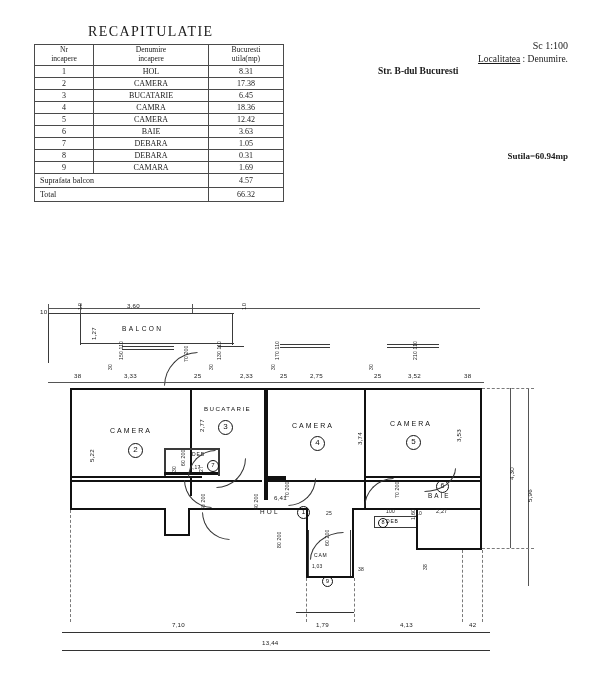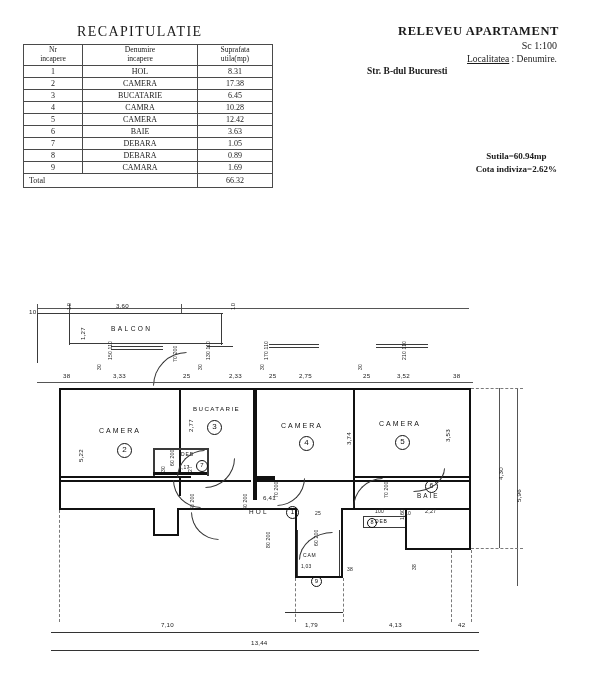--- a/index.html
+++ b/index.html
@@ -1,20 +1,20 @@
 <!DOCTYPE html>
 <html><head>
 <meta charset="utf-8">
 <style>
   html,body{margin:0;padding:0;background:#fff;}
   body{
     width:608px;height:699px;position:relative;overflow:hidden;
     font-family:"Liberation Serif", serif;color:#1a1a1a;
   }
-  .sheet{position:absolute;left:1px;top:0;width:568px;height:699px;}
+  .sheet{position:absolute;left:12px;top:0;width:568px;height:699px;}
 
   
   .abs{position:absolute;}
   .dim{position:absolute;font-family:"Liberation Sans",sans-serif;font-size:6.2px;color:#222;white-space:nowrap;letter-spacing:.2px;}
   .dimv{position:absolute;font-family:"Liberation Sans",sans-serif;font-size:6.2px;color:#222;white-space:nowrap;
         transform-origin:left top;transform:rotate(-90deg);letter-spacing:.2px;}
   .rlabel{position:absolute;font-family:"Liberation Sans",sans-serif;font-size:7px;letter-spacing:2px;color:#111;white-space:nowrap;}
   .rnum{position:absolute;width:13px;height:13px;border:1px solid #111;border-radius:50%;
         font-family:"Liberation Sans",sans-serif;font-size:8px;line-height:12px;text-align:center;color:#111;}
   .wall{position:absolute;background:#111;}
@@ -48,41 +48,40 @@
 
   
   .arc{position:absolute;border:1px solid #333;border-radius:50%;}
 </style>
 </head>
 <body>
 
 <div class="sheet">
 
   <div id="title-recap">RECAPITULATIE</div>
-  <div id="title-releveu">RELEVEU APARTAMENT</div>
   <div id="scale">Sc 1:100</div>
   <div id="loc">
     <u>Localitatea</u>
     <span>: Denumire.</span>
   </div>
   <div id="street">Str. B-dul Bucuresti</div>
 
   <table id="recap">
     <thead>
       <tr>
         <th class="c1">
           <div>Nr</div>
           <div>incapere</div>
         </th>
         <th class="c2">
           <div>Denumire</div>
           <div>incapere</div>
         </th>
         <th class="c3">
-          <div>Suprafata</div>
+          <div>Bucuresti</div>
           <div>utila(mp)</div>
         </th>
       </tr>
     </thead>
     <tbody id="recap-body">
         <tr>
           <td class="c1">1</td>
           <td class="c2">HOL</td>
           <td class="c3">8.31</td>
         </tr>
@@ -92,57 +91,60 @@
           <td class="c3">17.38</td>
         </tr>
         <tr>
           <td class="c1">3</td>
           <td class="c2">BUCATARIE</td>
           <td class="c3">6.45</td>
         </tr>
         <tr>
           <td class="c1">4</td>
           <td class="c2">CAMRA</td>
-          <td class="c3">10.28</td>
+          <td class="c3">18.36</td>
         </tr>
         <tr>
           <td class="c1">5</td>
           <td class="c2">CAMERA</td>
           <td class="c3">12.42</td>
         </tr>
         <tr>
           <td class="c1">6</td>
           <td class="c2">BAIE</td>
           <td class="c3">3.63</td>
         </tr>
         <tr>
           <td class="c1">7</td>
           <td class="c2">DEBARA</td>
           <td class="c3">1.05</td>
         </tr>
         <tr>
           <td class="c1">8</td>
           <td class="c2">DEBARA</td>
-          <td class="c3">0.89</td>
+          <td class="c3">0.31</td>
         </tr>
         <tr>
           <td class="c1">9</td>
           <td class="c2">CAMARA</td>
           <td class="c3">1.69</td>
         </tr>
         <tr class="sum">
+          <td colspan="2" class="lft">Suprafata balcon</td>
+          <td class="c3">4.57</td>
+        </tr>
+        <tr class="sum">
           <td colspan="2" class="lft">Total</td>
           <td class="c3">66.32</td>
         </tr>
       </tbody>
   </table>
 
   <div id="areas">
     <div>Sutila=60.94mp</div>
-    <div>Cota indiviza=2.62%</div>
   </div>
 
   <div class="abs" style="left:0;top:280px;width:608px;height:400px;">
 
     <div class="hline" style="left:36px;top:28px;width:432px;"></div>
     <div class="vline" style="left:36px;top:24px;height:10px;"></div>
     <div class="vline" style="left:68px;top:24px;height:10px;"></div>
     <div class="vline" style="left:180px;top:24px;height:10px;"></div>
 
     <div class="thin" style="left:68px;top:33px;width:154px;height:1.4px;"></div>

